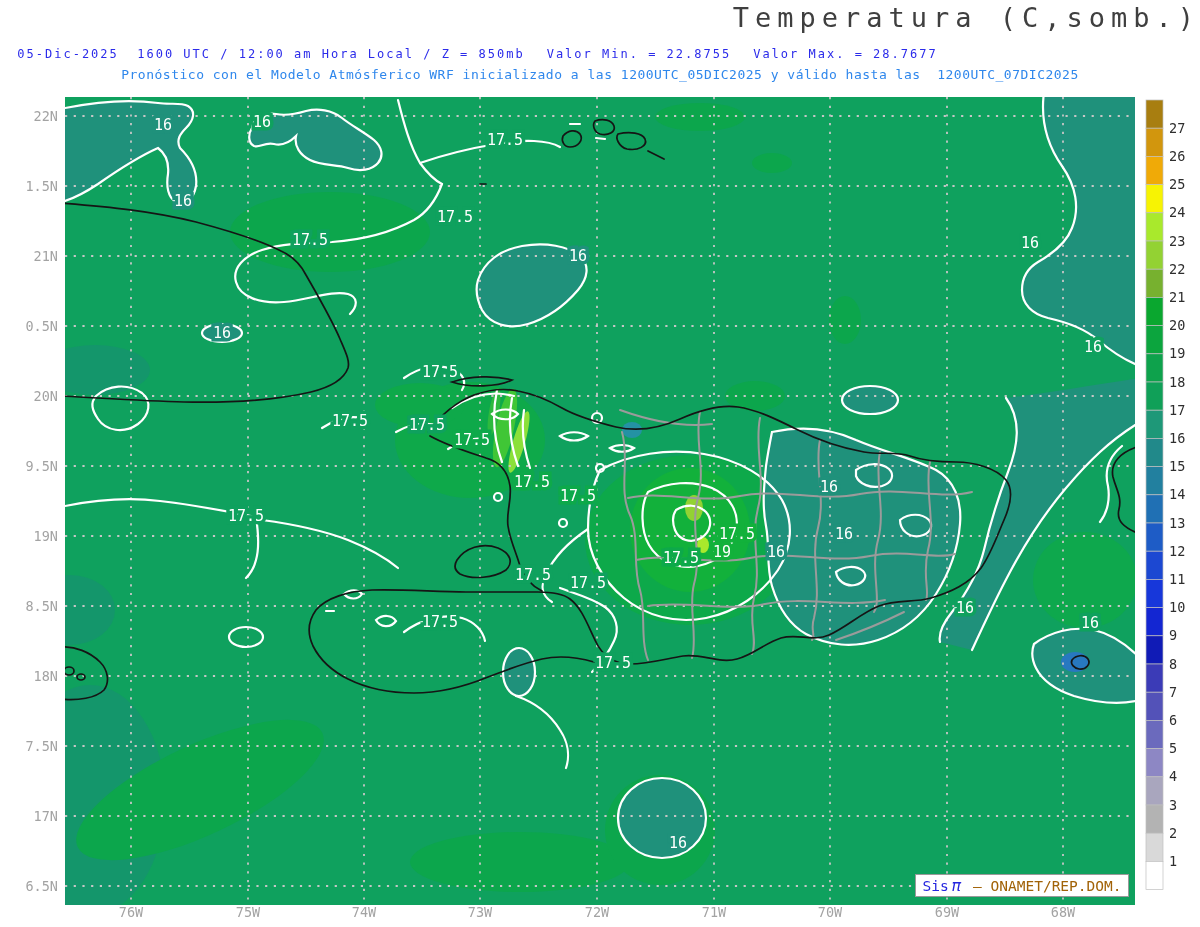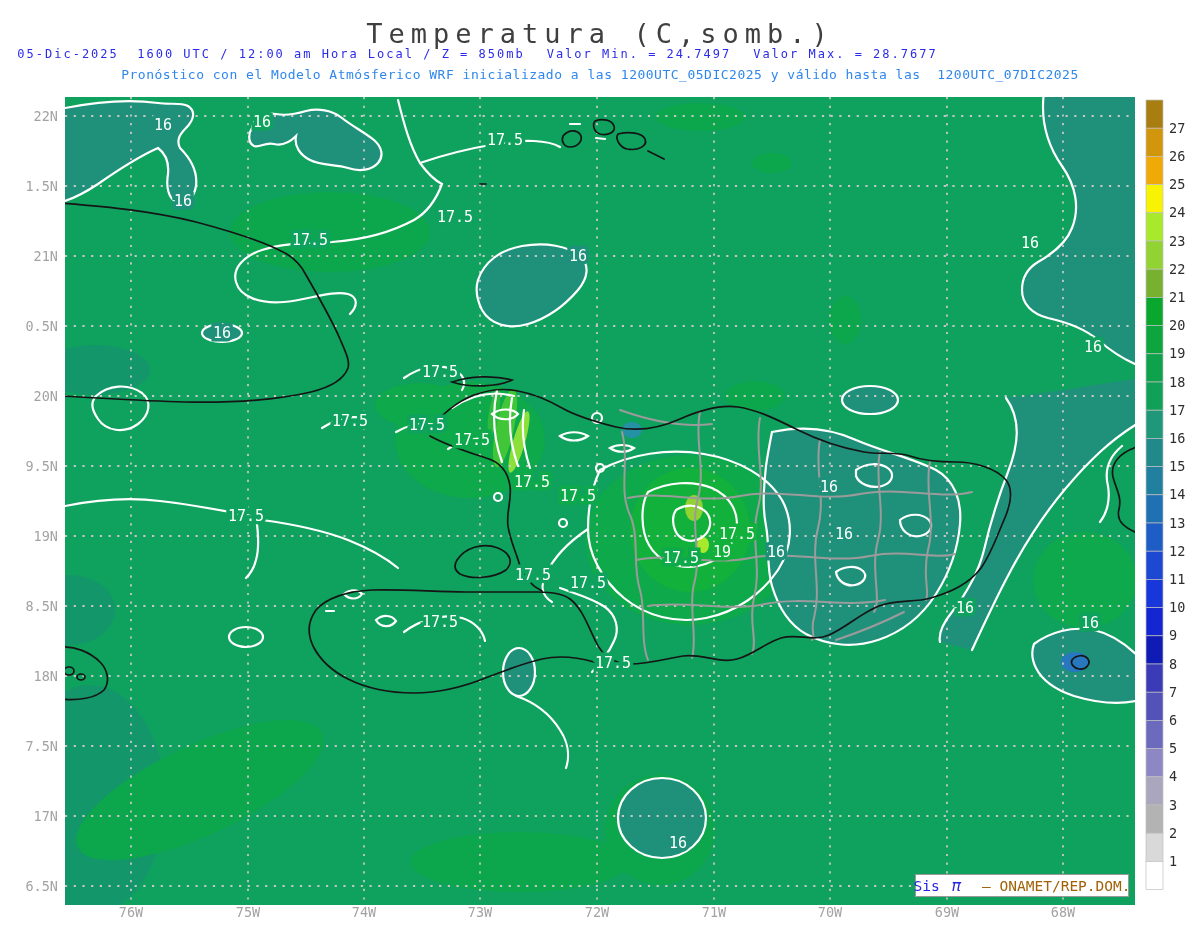--- a/index.html
+++ b/index.html
@@ -1,51 +1,51 @@
 <!DOCTYPE html>
 <html><head>
 <meta charset="utf-8">
 <style>
   html,body{margin:0;padding:0;}
   body{
     width:1200px;height:927px;position:relative;overflow:hidden;
     background:#ffffff;font-family:"DejaVu Sans Mono",monospace;
   }
   .page-title{
-    position:absolute;top:2px;left:0;width:1200px;text-align:center;
-    font-size:27px;letter-spacing:6px;color:#3F3F3F;white-space:pre;margin-top:16px;
+    position:absolute;top:2px;left:0;width:1200px;text-align:right;
+    font-size:27px;letter-spacing:6px;color:#3F3F3F;white-space:pre;
   }
   .subtitle-row{
     position:absolute;top:47px;left:0;width:955px;
     display:flex;justify-content:center;gap:22px;
     font-size:12px;letter-spacing:2px;color:#2B2BEA;white-space:pre;
   }
   .model-row{
     position:absolute;top:67px;left:0;width:1200px;text-align:center;
     font-size:13px;letter-spacing:0.5px;color:#2F87EC;white-space:pre;
   }
   svg.mapsvg{position:absolute;top:0;left:0;}
   .watermark{
     position:absolute;left:915px;top:874px;width:212px;height:21px;
     background:#ffffff;border:1px solid #9a9a9a;
-    display:flex;align-items:center;justify-content:center;gap:12px;
+    display:flex;align-items:center;justify-content:center;gap:3px;
     font-size:14.5px;white-space:pre;
   }
   .wm-sis{color:#2525DF;}
   .wm-pi{color:#2525DF;font-style:italic;font-size:16px;line-height:1;}
   .wm-rest{color:#a16207;}
 </style>
 </head>
 <body>
 
 <div class="page-title">Temperatura (C,somb.)</div>
 
 <div class="subtitle-row">
   <span>05-Dic-2025  1600 UTC / 12:00 am Hora Local / Z = 850mb</span>
-  <span>Valor Min. = 24.7497</span>
+  <span>Valor Min. = 22.8755</span>
   <span>Valor Max. = 28.7677</span>
 </div>
 
 <div class="model-row">Pronóstico con el Modelo Atmósferico WRF inicializado a las 1200UTC_05DIC2025 y válido hasta las  1200UTC_07DIC2025</div>
 
 <svg class="mapsvg" id="mapsvg" width="1200" height="927" viewBox="0 0 1200 927">
   <defs>
     <clipPath id="mapclip">
         <rect x="65" y="97" width="1070" height="808"></rect>
       </clipPath>

